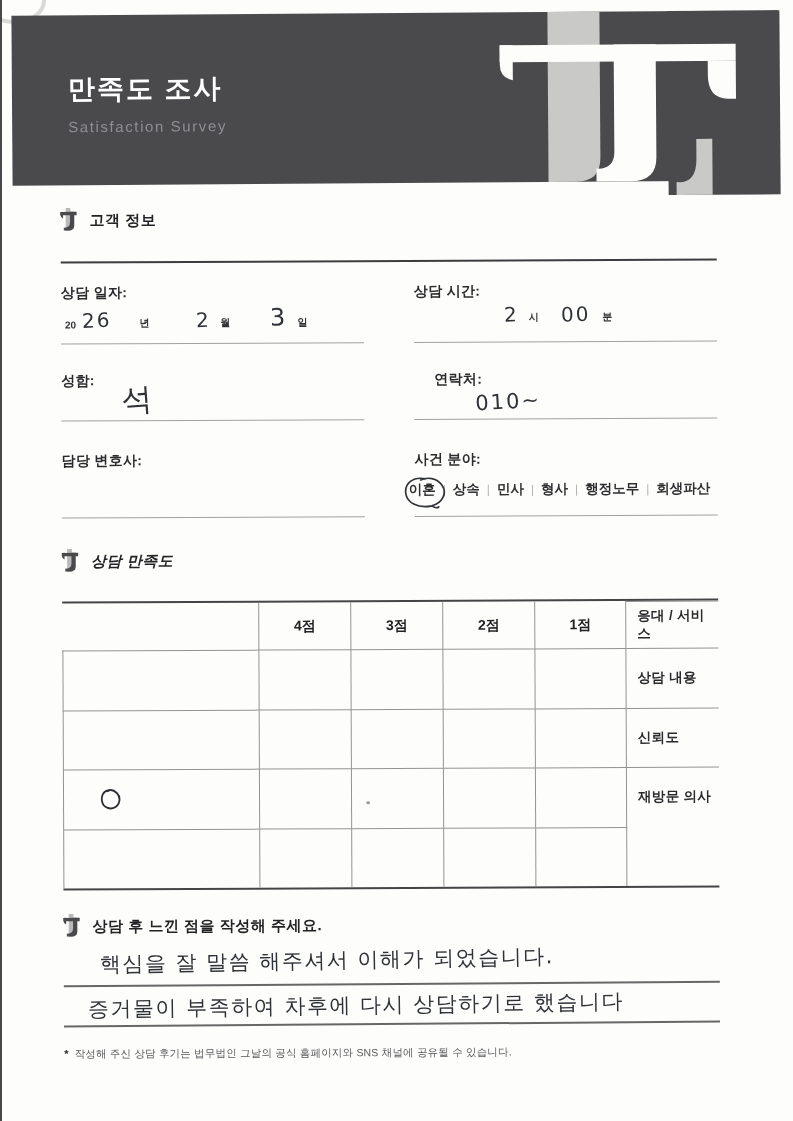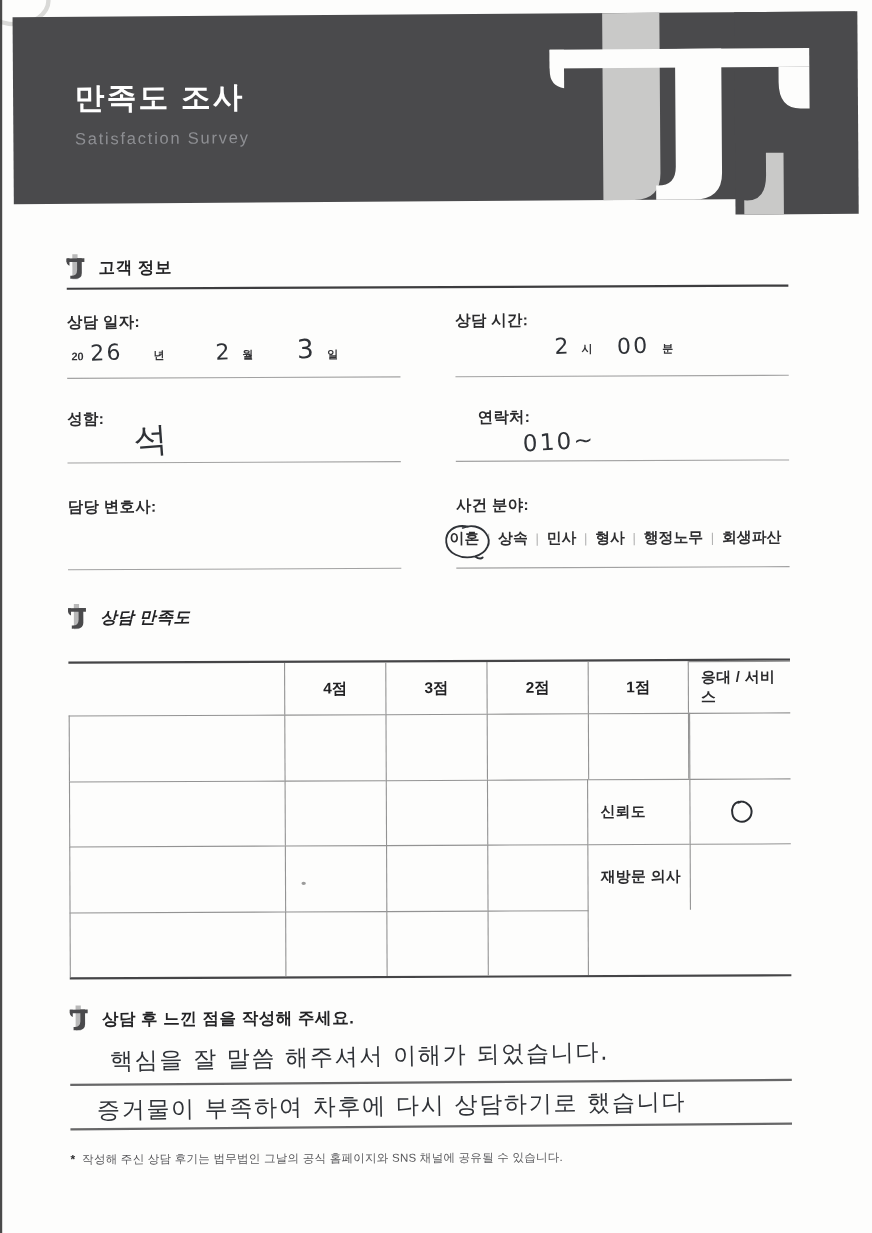--- a/index.html
+++ b/index.html
@@ -81,21 +81,21 @@
       <rect x="178" y="0" width="112" height="184" fill="#4a4a4c"></rect>
       <path d="M58 0 H110 V146 Q110 170 86 170 H58 Z" fill="#c9c9c8"></path>
       <rect x="10" y="33" width="236" height="17" fill="#fdfdfc"></rect>
       <path d="M10 33 H23 V68 Q10 66 10 52 Z" fill="#fdfdfc"></path>
       <path d="M124 33 H166 V146 Q166 170 140 170 H106 V157 Q124 158 124 140 Z" fill="#fdfdfc"></path>
       <path d="M218 50 H246 V88 H238 Q218 88 218 64 Z" fill="#fdfdfc"></path>
       <path d="M206 128 H222 V184 H186 V171 Q206 173 206 148 Z" fill="#c9c9c8"></path>
     </svg>
   </div>
 
-  <div class="section-head" style="left:60px;top:205px;margin-top:23px;">
+  <div class="section-head" style="left:60px;top:205px;">
     <svg class="mini-logo" viewBox="0 0 22 28">
       <rect x="7.5" y="1" width="5" height="24" fill="#b9b9b9"></rect>
       <rect x="2" y="5" width="17" height="3.5" fill="#4a4a4c"></rect>
       <path d="M2 5 H4.8 V12 Q2 11 2 8 Z" fill="#4a4a4c"></path>
       <path d="M12 5 H16.5 V19 Q16.5 24.5 10.5 24.5 H5.5 V21.5 Q12 22 12 16 Z" fill="#4a4a4c"></path>
     </svg>
     <span class="ttl">고객 정보</span>
   </div>
   <div class="divider" style="left:62px;top:260px;width:656px;"></div>
 
@@ -168,20 +168,21 @@
     <div class="cell hdr">2점</div>
     <div class="cell hdr rt">1점</div>
 
     <div class="cell first row-line rowlabel">응대 / 서비스</div>
     <div class="cell row-line"></div>
     <div class="cell row-line"></div>
     <div class="cell row-line"></div>
     <div class="cell row-line"></div>
     <div class="cell row-line rt"></div>
 
+    <div class="cell first row-line rowlabel">상담 내용</div>
     <div class="cell row-line"></div>
     <div class="cell row-line"></div>
     <div class="cell row-line"></div>
     <div class="cell row-line"></div>
     <div class="cell row-line rt"></div>
 
     <div class="cell first row-line rowlabel">신뢰도</div>
     <div class="cell row-line">
       <svg class="mark-svg" width="26" height="24" viewBox="0 0 26 24">
         <path d="M10 3 C5 4 3 9 4 14 C5 20 12 23 17 20 C22 17 23 10 19 6 C16 3 12 2 9 4 L12 3" fill="none" stroke="#2b2e33" stroke-width="1.8" stroke-linecap="round"></path>

